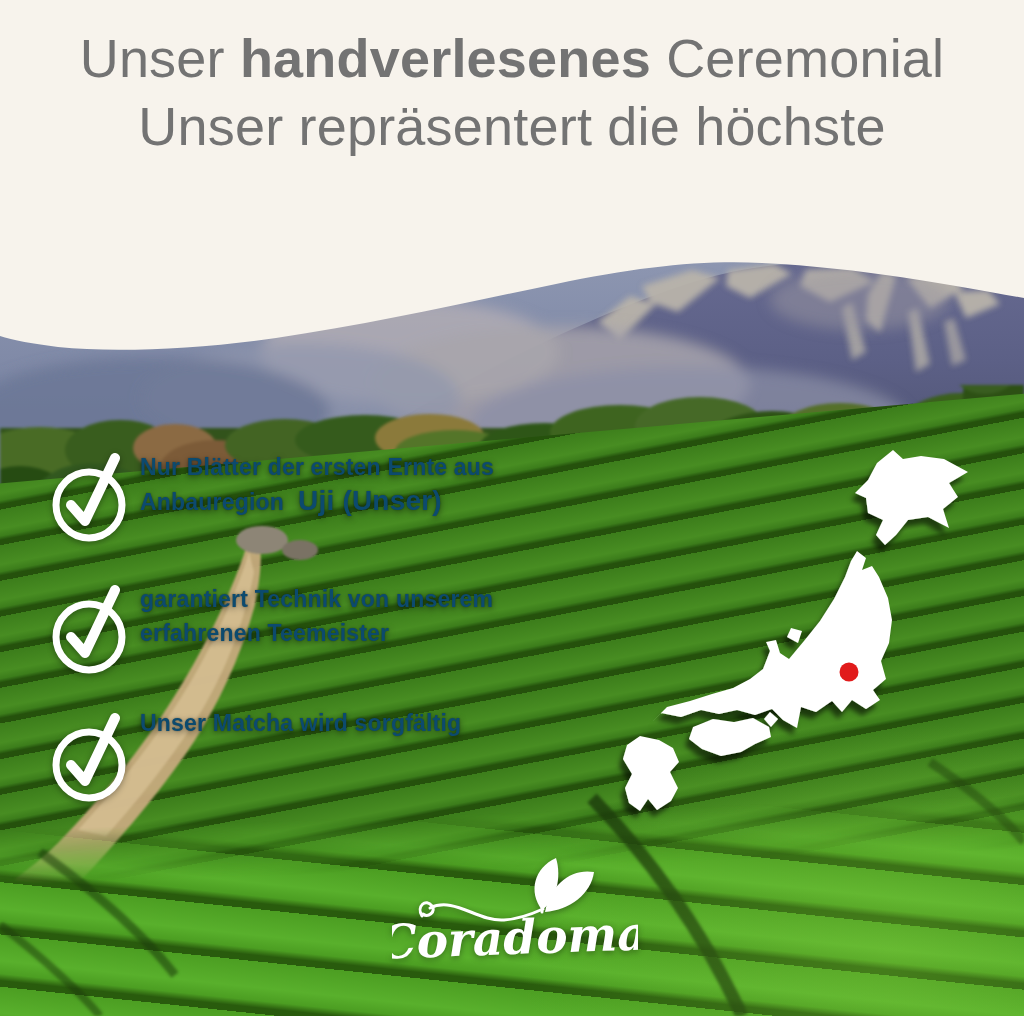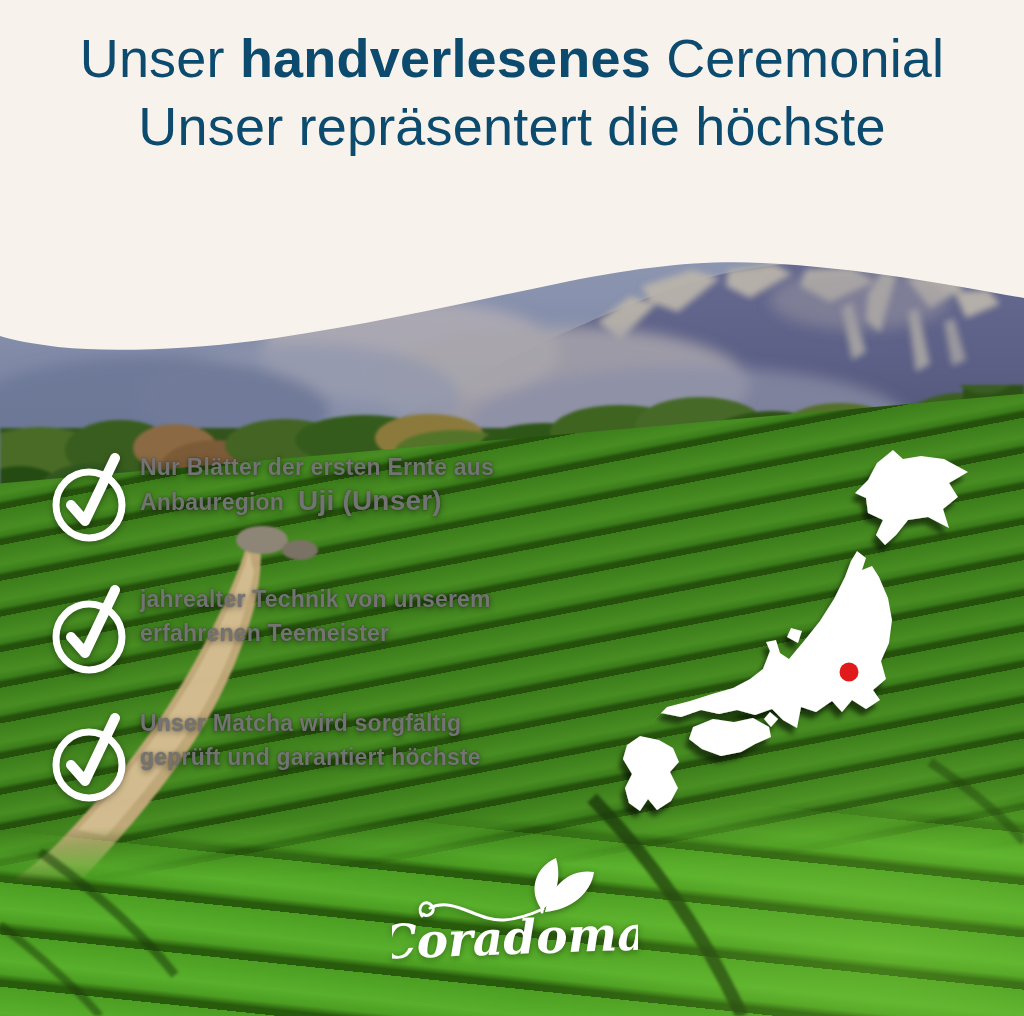--- a/index.html
+++ b/index.html
@@ -16,24 +16,24 @@
        background:repeating-linear-gradient(174deg,#3e7c1f 0px,#4a8c26 19px,#3e7c1f 26px,#26500f 30px,#26500f 35px);}
   .field-bottom{left:-70px;top:812px;width:1200px;height:290px;transform:rotate(-2deg);
        background:repeating-linear-gradient(188deg,#4f9d27 0px,#5caf31 26px,#4f9d27 39px,#2b5a10 46px,#2b5a10 52px);
        -webkit-mask-image:linear-gradient(to bottom,transparent 0,black 55px);
        mask-image:linear-gradient(to bottom,transparent 0,black 55px);}
   .glow-br{left:484px;top:700px;width:540px;height:316px;
        background:radial-gradient(ellipse at 75% 80%,rgba(140,210,70,.30),rgba(140,210,70,0) 65%);}
   
   .wave{left:0;top:0;width:1024px;height:370px;}
   .title{left:0;top:24px;width:1024px;text-align:center;
-         font-size:54px;line-height:68px;font-weight:400;color:#0c4a6e;letter-spacing:.2px;}
+         font-size:54px;line-height:68px;font-weight:400;color:#737373;letter-spacing:.2px;}
   .title b{font-weight:800;}
   
-  .bullet{position:absolute;left:140px;width:520px;color:#737373;font-weight:700;
+  .bullet{position:absolute;left:140px;width:520px;color:#0c4a6e;font-weight:700;
           font-size:23px;line-height:34px;letter-spacing:.2px;
           text-shadow:0 2px 6px rgba(0,0,0,.50),0 0 2px rgba(0,0,0,.35);}
   .b1{top:450px;} .b2{top:582px;} .b3{top:706px;}
   .uji{font-size:28px;padding-left:14px;font-weight:800;}
   .check{position:absolute;left:45px;width:88px;height:98px;
          filter:drop-shadow(0 2px 3px rgba(0,0,0,.35));}
   .c1{top:448px;} .c2{top:580px;} .c3{top:708px;}
   
   .mapsvg{left:586px;top:418px;width:438px;height:412px;}
   .logosvg{left:392px;top:850px;width:246px;height:126px;
@@ -210,31 +210,30 @@
   <div class="bullet b1">
     <div>Nur Blätter der ersten Ernte aus</div>
     <div><span>Anbauregion</span><span class="uji">Uji (Unser)</span></div>
   </div>
 
   <svg class="check c2" viewBox="0 0 88 98">
     <circle cx="44" cy="57" r="33" fill="none" stroke="#ffffff" stroke-width="7"></circle>
     <path d="M26 57 L40 73 L70 10" fill="none" stroke="#ffffff" stroke-width="10" stroke-linecap="round" stroke-linejoin="round"></path>
   </svg>
   <div class="bullet b2">
-    <div>jahrealter Technik von unserem</div>
+    <div>garantiert Technik von unserem</div>
     <div>erfahrenen Teemeister</div>
   </div>
 
   <svg class="check c3" viewBox="0 0 88 98">
     <circle cx="44" cy="57" r="33" fill="none" stroke="#ffffff" stroke-width="7"></circle>
     <path d="M26 57 L40 73 L70 10" fill="none" stroke="#ffffff" stroke-width="10" stroke-linecap="round" stroke-linejoin="round"></path>
   </svg>
   <div class="bullet b3">
     <div>Unser Matcha wird sorgfältig</div>
-    <div>geprüft und garantiert höchste</div>
   </div>
 
   <svg class="abs logosvg" viewBox="0 0 246 126">
     <g fill="#ffffff">
       <path d="M150 60 C136 42 142 18 164 8 C170 28 164 50 150 60 Z"></path>
       <path d="M153 62 C158 34 180 18 202 22 C199 44 178 60 153 62 Z"></path>
     </g>
     <g stroke="#ffffff" stroke-width="3" fill="none" stroke-linecap="round">
       <path d="M30 66 C24 56 34 48 40 56 C44 62 36 68 31 64"></path>
       <path d="M38 58 C62 46 86 72 112 70 C128 69 140 64 151 59"></path>

